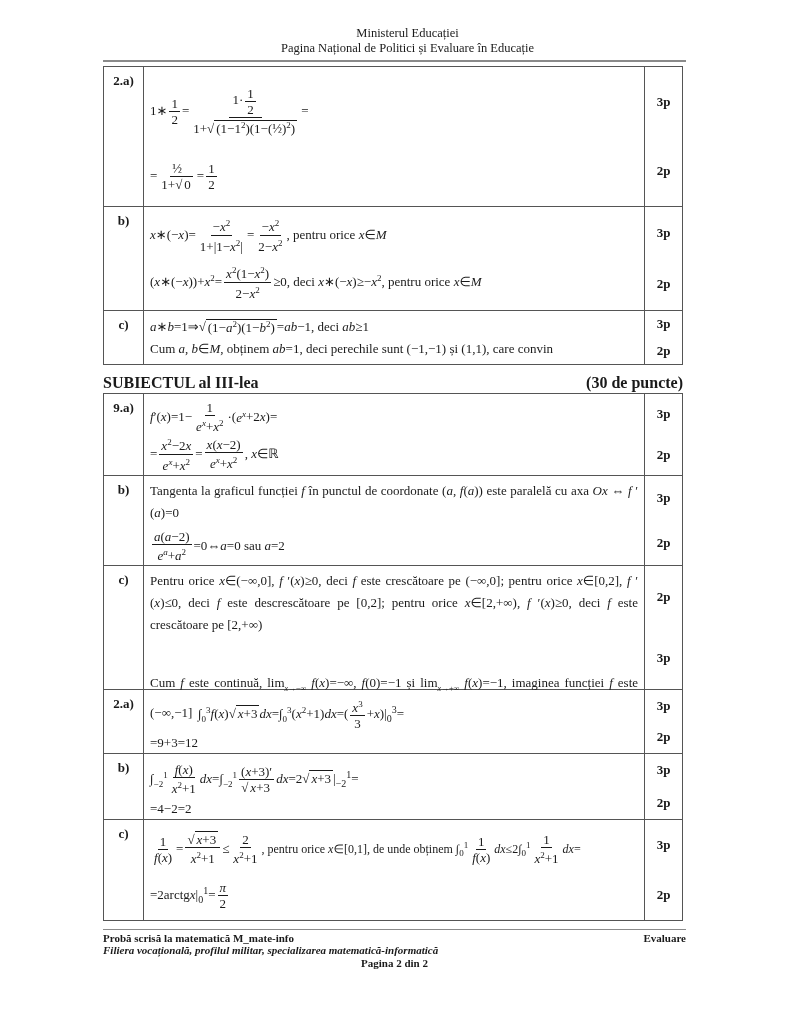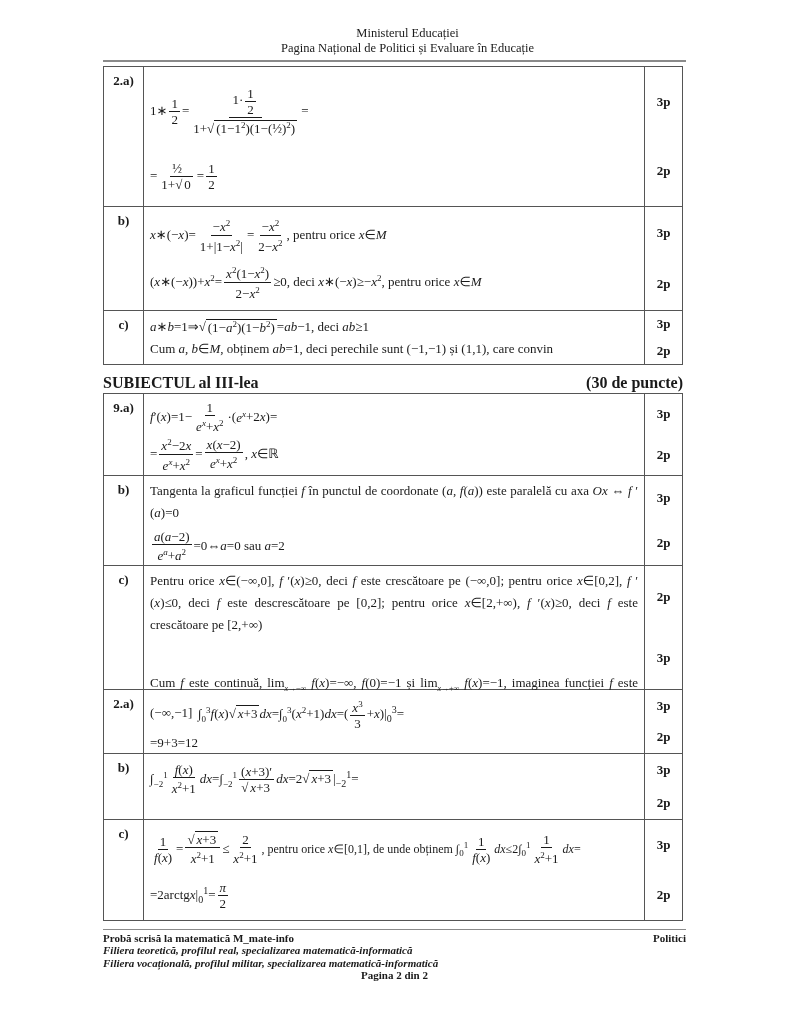--- a/index.html
+++ b/index.html
@@ -234,20 +234,23 @@
             <span class="num"><span class="i">f</span>(<span class="i">x</span>)</span>
             <span class="den"><span class="i">x</span><sup>2</sup>+1</span>
           </span>
         <span><span class="i">dx</span>=∫<sub style="font-size:9px;">−2</sub><sup style="font-size:9px;">1</sup></span>
         <span class="frac">
             <span class="num">(<span class="i">x</span>+3)′</span>
             <span class="den">√<span class="sqrt"><span class="i">x</span>+3</span></span>
           </span>
         <span><span class="i">dx</span>=2√<span class="sqrt"><span class="i">x</span>+3</span>|<sub style="font-size:10px;">−2</sub><sup style="font-size:10px;">1</sup>=</span>
       </div>
+      <div class="line" style="height:18px;">
+        <span>=4−2=2</span>
+      </div>
     </div>
     <div class="pts">
       <div>3p</div>
       <div>2p</div>
     </div>
   </div>
 
   <div class="row" style="height:100px;">
     <div class="lbl">c)</div>
     <div class="content">
@@ -289,17 +292,16 @@
     <div class="pts">
       <div>3p</div>
       <div>2p</div>
     </div>
   </div>
 </div>
 
 <div class="footer-rule"></div>
 <div class="footer">
   <div>Probă scrisă la matematică M_mate-info</div>
-  <div class="right">Politici</div>
-  <div class="it">Filiera teoretică, profilul real, specializarea matematică-informatică</div>
+  <div class="right">Evaluare</div>
   <div class="it">Filiera vocațională, profilul militar, specializarea matematică-informatică</div>
   <div class="center">Pagina 2 din 2</div>
 </div>
 
 </body></html>

